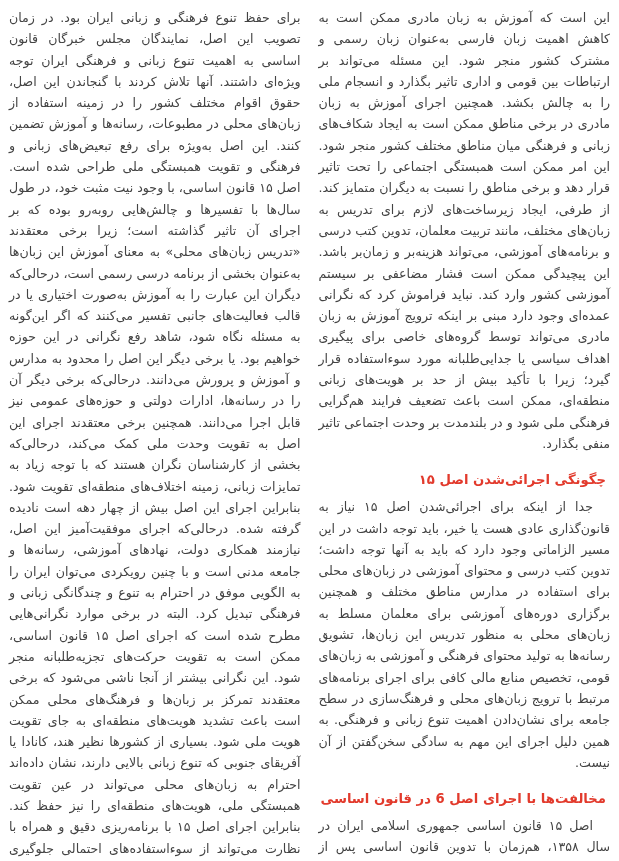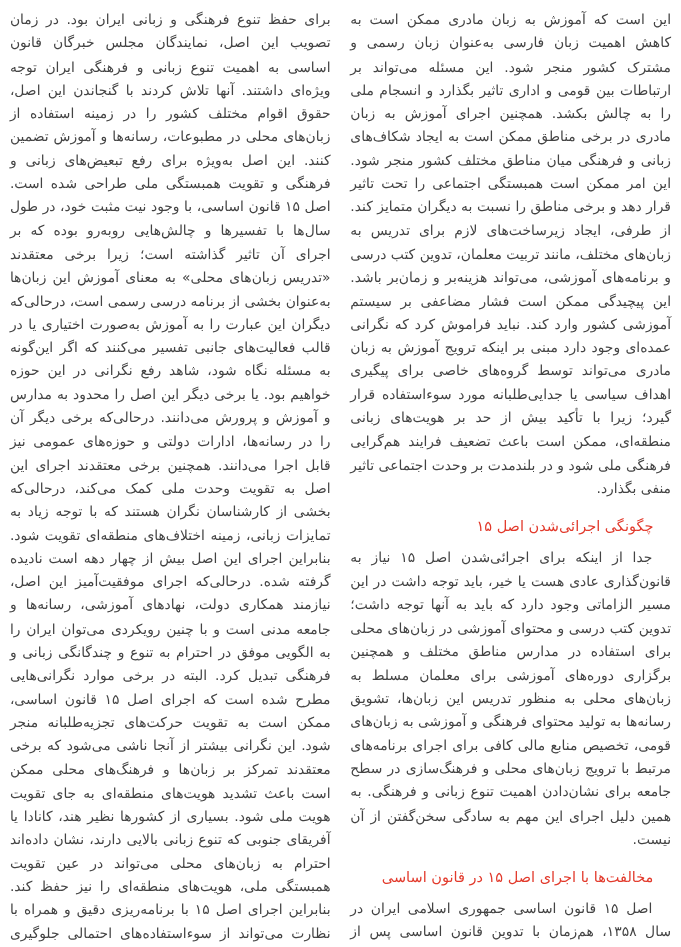--- a/index.html
+++ b/index.html
@@ -24,40 +24,40 @@
     color: #434343;
     font-size: 12.6px;
     line-height: 21.3px;
     text-align: justify;
     text-justify: inter-word;
   }
   .para { margin: 0; }
   .para.indent { text-indent: 17px; }
   .section-heading {
     color: #e23a2c;
-    font-weight: normal;
+    font-weight: bold;
     font-size: 13.2px;
     line-height: 18px;
-    margin: 17px 16px 7px 0;
+    margin: 17px 4px 7px 0;
     text-align: right;
   }
 </style>
 </head>
 <body>
 
 <div class="page">
 
   <div class="col">
     <p class="para">این است که آموزش به زبان مادری ممکن است به کاهش اهمیت زبان فارسی به‌عنوان زبان رسمی و مشترک کشور منجر شود. این مسئله می‌تواند بر ارتباطات بین قومی و اداری تاثیر بگذارد و انسجام ملی را به چالش بکشد. همچنین اجرای آموزش به زبان مادری در برخی مناطق ممکن است به ایجاد شکاف‌های زبانی و فرهنگی میان مناطق مختلف کشور منجر شود. این امر ممکن است همبستگی اجتماعی را تحت تاثیر قرار دهد و برخی مناطق را نسبت به دیگران متمایز کند. از طرفی، ایجاد زیرساخت‌های لازم برای تدریس به زبان‌های مختلف، مانند تربیت معلمان، تدوین کتب درسی و برنامه‌های آموزشی، می‌تواند هزینه‌بر و زمان‌بر باشد. این پیچیدگی ممکن است فشار مضاعفی بر سیستم آموزشی کشور وارد کند. نباید فراموش کرد که نگرانی عمده‌ای وجود دارد مبنی بر اینکه ترویج آموزش به زبان مادری می‌تواند توسط گروه‌های خاصی برای پیگیری اهداف سیاسی یا جدایی‌طلبانه مورد سوءاستفاده قرار گیرد؛ زیرا با تأکید بیش از حد بر هویت‌های زبانی منطقه‌ای، ممکن است باعث تضعیف فرایند هم‌گرایی فرهنگی ملی شود و در بلندمدت بر وحدت اجتماعی تاثیر منفی بگذارد.</p>
 
     <h2 class="section-heading">چگونگی اجرائی‌شدن اصل ۱۵</h2>
 
     <p class="para indent">جدا از اینکه برای اجرائی‌شدن اصل ۱۵ نیاز به قانون‌گذاری عادی هست یا خیر، باید توجه داشت در این مسیر الزاماتی وجود دارد که باید به آنها توجه داشت؛ تدوین کتب درسی و محتوای آموزشی در زبان‌های محلی برای استفاده در مدارس مناطق مختلف و همچنین برگزاری دوره‌های آموزشی برای معلمان مسلط به زبان‌های محلی به منظور تدریس این زبان‌ها، تشویق رسانه‌ها به تولید محتوای فرهنگی و آموزشی به زبان‌های قومی، تخصیص منابع مالی کافی برای اجرای برنامه‌های مرتبط با ترویج زبان‌های محلی و فرهنگ‌سازی در سطح جامعه برای نشان‌دادن اهمیت تنوع زبانی و فرهنگی. به همین دلیل اجرای این مهم به سادگی سخن‌گفتن از آن نیست.</p>
 
-    <h2 class="section-heading">مخالفت‌ها با اجرای اصل ۱۵ در قانون اساسی</h2>
+    <h2 class="section-heading">مخالفت‌ها با اجرای اصل 6 در قانون اساسی</h2>
 
     <p class="para indent">اصل ۱۵ قانون اساسی جمهوری اسلامی ایران در سال ۱۳۵۸، هم‌زمان با تدوین قانون اساسی پس از انقلاب اسلامی، به تصویب رسید. این اصل در فصل دوم قانون اساسی که به موضوع زبان، خط، تاریخ و پرچم رسمی کشور اختصاص دارد، گنجانده شده است. هدف اصلی این اصل، تأکید بر زبان فارسی به‌عنوان زبان رسمی کشور و در عین حال، حمایت از زبان‌های محلی و قومی</p>
   </div>
 
   <div class="col">
     <p class="para">برای حفظ تنوع فرهنگی و زبانی ایران بود. در زمان تصویب این اصل، نمایندگان مجلس خبرگان قانون اساسی به اهمیت تنوع زبانی و فرهنگی ایران توجه ویژه‌ای داشتند. آنها تلاش کردند با گنجاندن این اصل، حقوق اقوام مختلف کشور را در زمینه استفاده از زبان‌های محلی در مطبوعات، رسانه‌ها و آموزش تضمین کنند. این اصل به‌ویژه برای رفع تبعیض‌های زبانی و فرهنگی و تقویت همبستگی ملی طراحی شده است. اصل ۱۵ قانون اساسی، با وجود نیت مثبت خود، در طول سال‌ها با تفسیرها و چالش‌هایی روبه‌رو بوده که بر اجرای آن تاثیر گذاشته است؛ زیرا برخی معتقدند «تدریس زبان‌های محلی» به معنای آموزش این زبان‌ها به‌عنوان بخشی از برنامه درسی رسمی است، درحالی‌که دیگران این عبارت را به آموزش به‌صورت اختیاری یا در قالب فعالیت‌های جانبی تفسیر می‌کنند که اگر این‌گونه به مسئله نگاه شود، شاهد رفع نگرانی در این حوزه خواهیم بود. یا برخی دیگر این اصل را محدود به مدارس و آموزش و پرورش می‌دانند. درحالی‌که برخی دیگر آن را در رسانه‌ها، ادارات دولتی و حوزه‌های عمومی نیز قابل اجرا می‌دانند. همچنین برخی معتقدند اجرای این اصل به تقویت وحدت ملی کمک می‌کند، درحالی‌که بخشی از کارشناسان نگران هستند که با توجه زیاد به تمایزات زبانی، زمینه اختلاف‌های منطقه‌ای تقویت شود. بنابراین اجرای این اصل بیش از چهار دهه است نادیده گرفته شده. درحالی‌که اجرای موفقیت‌آمیز این اصل، نیازمند همکاری دولت، نهادهای آموزشی، رسانه‌ها و جامعه مدنی است و با چنین رویکردی می‌توان ایران را به الگویی موفق در احترام به تنوع و چندگانگی زبانی و فرهنگی تبدیل کرد. البته در برخی موارد نگرانی‌هایی مطرح شده است که اجرای اصل ۱۵ قانون اساسی، ممکن است به تقویت حرکت‌های تجزیه‌طلبانه منجر شود. این نگرانی بیشتر از آنجا ناشی می‌شود که برخی معتقدند تمرکز بر زبان‌ها و فرهنگ‌های محلی ممکن است باعث تشدید هویت‌های منطقه‌ای به جای تقویت هویت ملی شود. بسیاری از کشورها نظیر هند، کانادا یا آفریقای جنوبی که تنوع زبانی بالایی دارند، نشان داده‌اند احترام به زبان‌های محلی می‌تواند در عین تقویت همبستگی ملی، هویت‌های منطقه‌ای را نیز حفظ کند. بنابراین اجرای اصل ۱۵ با برنامه‌ریزی دقیق و همراه با نظارت می‌تواند از سوءاستفاده‌های احتمالی جلوگیری کند. زمانی که دولت‌ها به تنوع زبانی و فرهنگی اقوام احترام می‌گذارند، احتمال کاهش احساس تبعیض و افزایش تعهد به هویت ملی افزایش می‌یابد. بنابراین، با مدیریت صحیح، نگرانی‌های مرتبط با اجرای این اصل قابل کاهش است و می‌توان از آن به‌عنوان ابزاری برای تقویت وحدت در عین احترام به تنوع استفاده کرد.</p>
   </div>
 
 </div>
 

